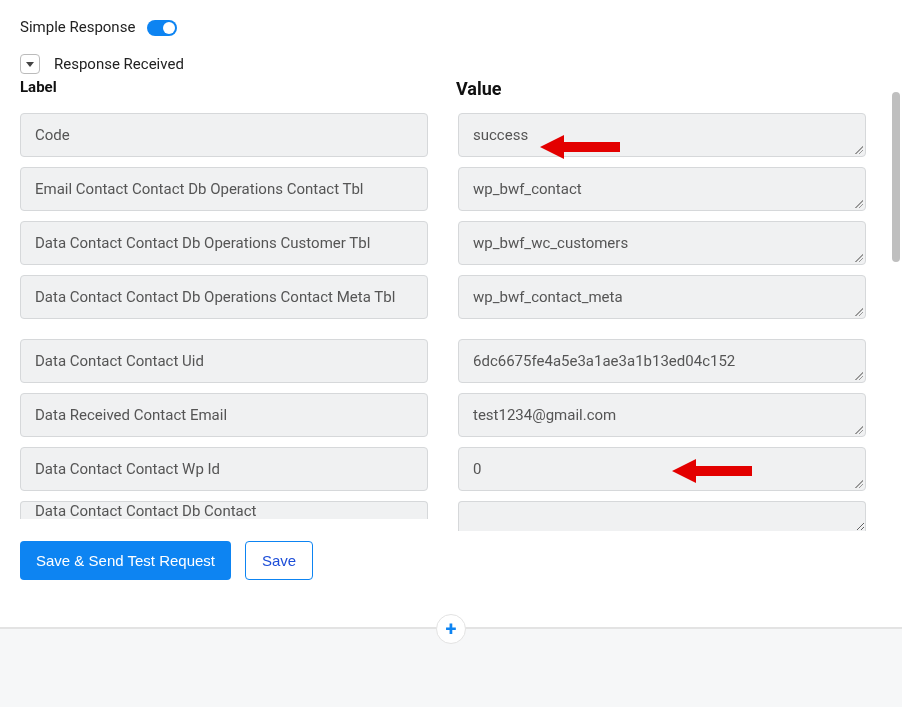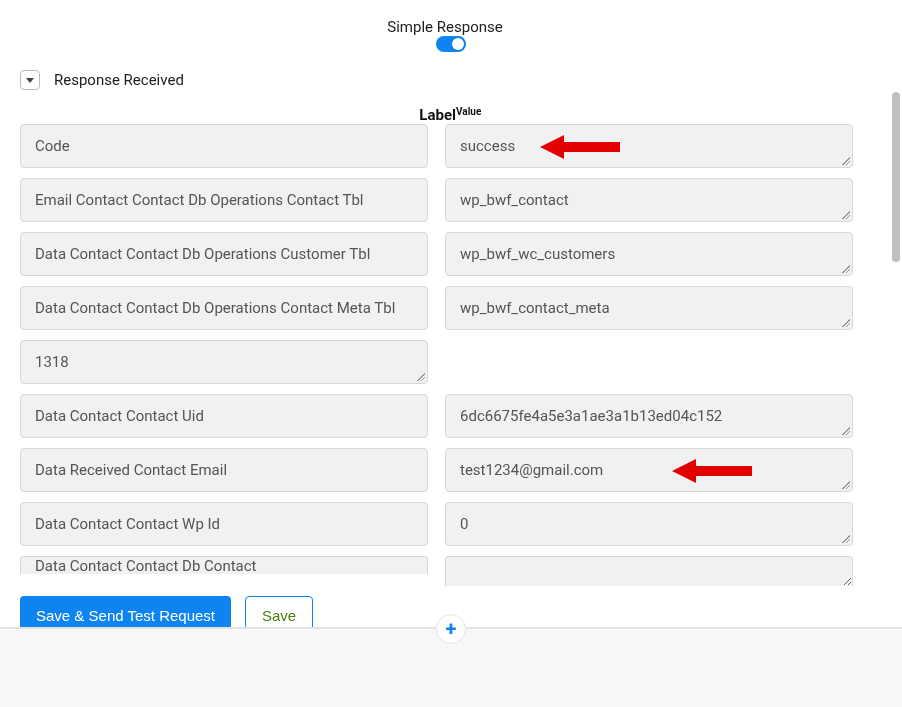--- a/index.html
+++ b/index.html
@@ -10,23 +10,22 @@
       height: 707px;
       position: relative;
       overflow: hidden;
     }
     .container {
       padding: 18px 20px 0 20px;
       position: relative;
     }
     .header-row {
       display: flex;
-      align-items: center;
+      align-items: flex-end;
       margin-bottom: 18px;
-      flex-direction: column;
     }
     .simple-response-label {
       font-size: 15px;
       color: #222;
       margin-right: 12px;
     }
     .toggle {
       width: 30px;
       height: 16px;
       background: #0d84f2;
@@ -40,21 +39,21 @@
       right: 2px;
       top: 2px;
       width: 12px;
       height: 12px;
       border-radius: 50%;
       background: #fff;
     }
     .collapse-row {
       display: flex;
       align-items: center;
-      margin-bottom: 16px;
+      margin-bottom: 4px;
     }
     .collapse-btn {
       width: 20px;
       height: 20px;
       border: 1px solid #bbb;
       border-radius: 4px;
       display: flex;
       align-items: center;
       justify-content: center;
       margin-right: 14px;
@@ -67,39 +66,39 @@
       border-left: 4px solid transparent;
       border-right: 4px solid transparent;
       border-top: 5px solid #444;
     }
     .response-received {
       font-size: 15px;
       color: #222;
     }
     .columns-header {
       display: flex;
-      text-align: right;
+      margin-bottom: 14px;
     }
     .col-label-h {
       width: 436px;
       font-weight: 700;
       font-size: 15px;
       color: #111;
     }
     .col-value-h {
       font-weight: 700;
-      font-size: 10px;
+      font-size: 18px;
       color: #111;
     }
     .rows-wrapper {
       position: relative;
     }
     .kv-row {
       display: flex;
-      gap: 17px;
+      gap: 30px;
       margin-bottom: 10px;
     }
     .label-cell, .value-cell {
       width: 408px;
       height: 44px;
       background: #f0f1f2;
       border: 1px solid #d6d8da;
       border-radius: 4px;
       padding: 0 14px;
       display: flex;
@@ -160,21 +159,21 @@
       background: #0d84f2;
       color: #fff;
       border: none;
       border-radius: 4px;
       padding: 10px 16px;
       font-size: 15px;
       cursor: pointer;
     }
     .btn-secondary {
       background: #fff;
-      color: #4d7c0f;
+      color: #1d4ed8;
       border: 1px solid #0d84f2;
       border-radius: 4px;
       padding: 10px 16px;
       font-size: 15px;
       cursor: pointer;
     }
     .bottom-bar {
       position: absolute;
       bottom: 0;
       left: 0;
@@ -239,21 +238,20 @@
     </div>
     <div class="kv-row">
       <div class="label-cell">Data Contact Contact Db Operations Customer Tbl</div>
       <div class="value-cell">wp_bwf_wc_customers</div>
     </div>
     <div class="kv-row">
       <div class="label-cell">Data Contact Contact Db Operations Contact Meta Tbl</div>
       <div class="value-cell">wp_bwf_contact_meta</div>
     </div>
     <div class="kv-row">
-      <div class="value-cell">1318</div>
     </div>
     <div class="kv-row">
       <div class="label-cell">Data Contact Contact Uid</div>
       <div class="value-cell">6dc6675fe4a5e3a1ae3a1b13ed04c152</div>
     </div>
     <div class="kv-row">
       <div class="label-cell">Data Received Contact Email</div>
       <div class="value-cell">test1234@gmail.com</div>
     </div>
     <div class="kv-row">

